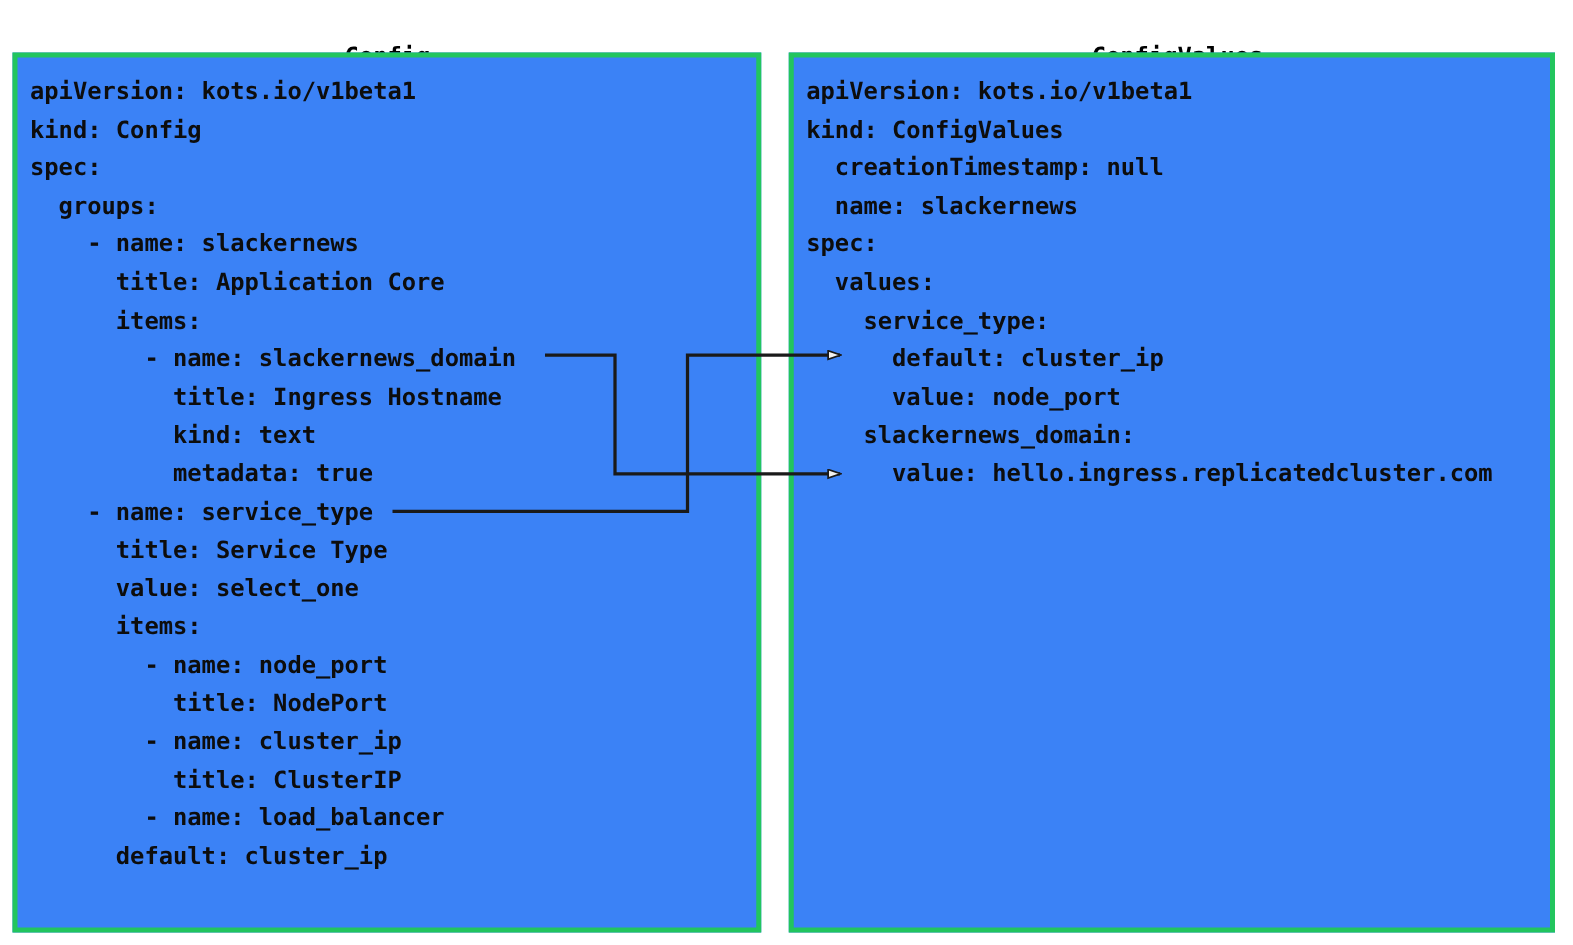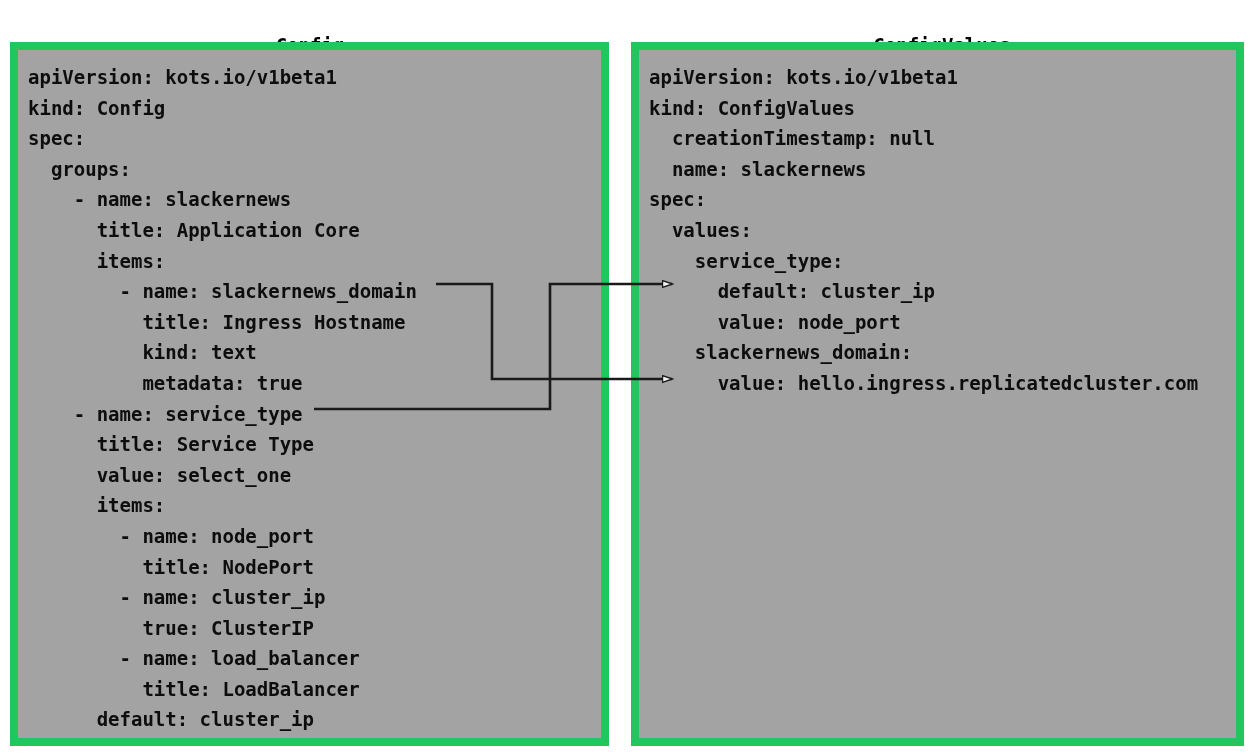--- a/index.html
+++ b/index.html
@@ -24,22 +24,22 @@
     letter-spacing: 0px;
     white-space: pre;
     text-align: center;
     margin-top: 25px;
   }
   #title-config  { left: 0px;   top: 9px; width: 620px; }
   #title-values  { left: 632px; top: 9px; width: 620px; }
 
   .panel {
     position: absolute;
-    background: #a3a3a3;
-    border: 8px solid #22c55e;
+    background: #3b82f6;
+    border: 4px solid #22c55e;
     box-sizing: border-box;
     overflow: hidden;
   }
   #panel-config { left: 10px;  top: 42px; width: 599px; height: 704px; }
   #panel-values { left: 631px; top: 42px; width: 613px; height: 704px; }
 
   .yaml {
     position: absolute;
     left: 0;
     top: 0;
@@ -84,23 +84,22 @@
       <div class="yaml-line">          title: Ingress Hostname</div>
       <div class="yaml-line">          kind: text</div>
       <div class="yaml-line">          metadata: true</div>
       <div class="yaml-line">    - name: service_type</div>
       <div class="yaml-line">      title: Service Type</div>
       <div class="yaml-line">      value: select_one</div>
       <div class="yaml-line">      items:</div>
       <div class="yaml-line">        - name: node_port</div>
       <div class="yaml-line">          title: NodePort</div>
       <div class="yaml-line">        - name: cluster_ip</div>
-      <div class="yaml-line">          true: ClusterIP</div>
+      <div class="yaml-line">          title: ClusterIP</div>
       <div class="yaml-line">        - name: load_balancer</div>
-      <div class="yaml-line">          title: LoadBalancer</div>
       <div class="yaml-line">      default: cluster_ip</div>
     </div>
 </div>
 
 <div class="panel" id="panel-values">
   <div class="yaml" id="values-yaml">
       <div class="yaml-line">apiVersion: kots.io/v1beta1</div>
       <div class="yaml-line">kind: ConfigValues</div>
       <div class="yaml-line">  creationTimestamp: null</div>
       <div class="yaml-line">  name: slackernews</div>

